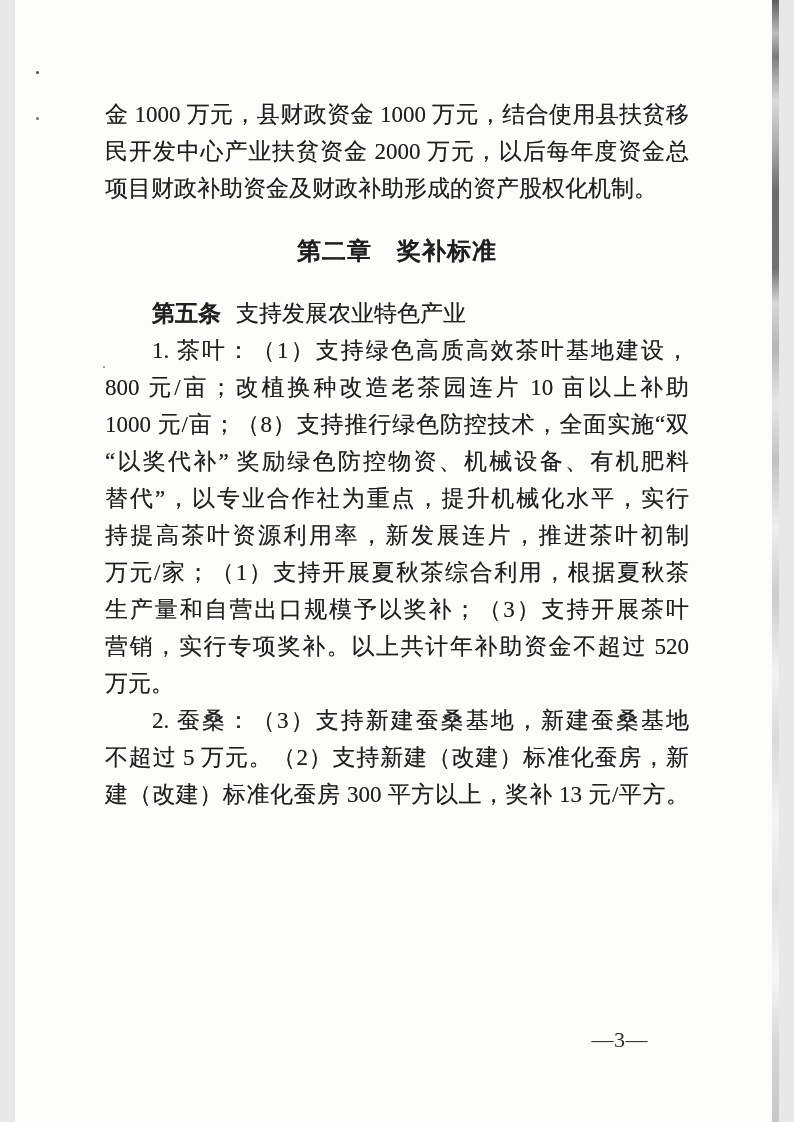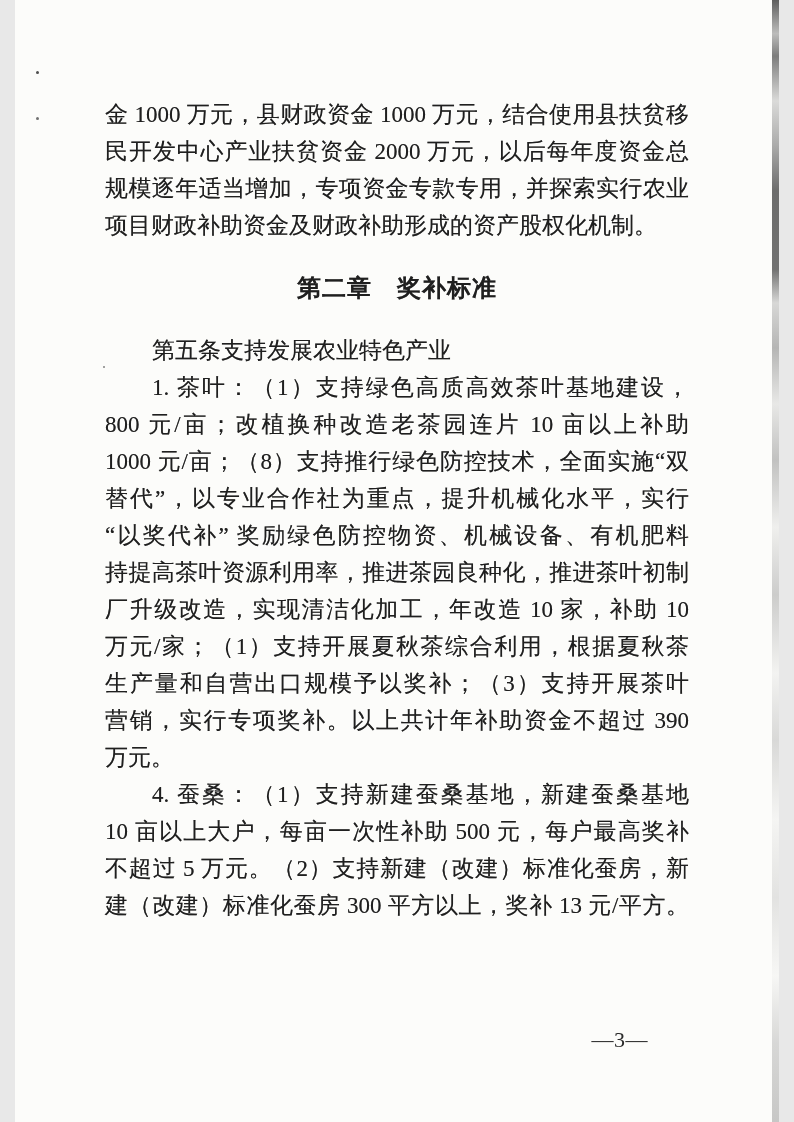--- a/index.html
+++ b/index.html
@@ -26,21 +26,21 @@
   .chapter {
     font-size: 24px;
     font-weight: bold;
     text-align: center;
     text-align-last: center;
     margin: 26px 0 25px 0;
     line-height: 37px;
     letter-spacing: 1px;
   }
   .article-line { text-align: left; text-align-last: left; }
-  .article-num { font-weight: normal; }
+  .article-num { font-weight: bold; margin-right: 15px; }
   .page-number {
     position: absolute;
     right: 131px; bottom: 69px;
     font-size: 22px;
     letter-spacing: 0.5px;
     color: #2a2a2a;
   }
   .edge-streak {
     position: absolute; top: 0; right: 0;
     width: 7px; height: 100%;
@@ -81,44 +81,41 @@
   <div class="speck sp2"></div>
   <div class="speck sp3"></div>
   <div class="speck sp4"></div>
   <div class="edge-streak"></div>
 
   <div class="content">
 
     <div>
       <div class="line">金 1000 万元，县财政资金 1000 万元，结合使用县扶贫移</div>
       <div class="line">民开发中心产业扶贫资金 2000 万元，以后每年度资金总</div>
-      <div class="line">规模逐年适当增加，专项资金专款专用，并探索实行农业</div>
       <div class="line natural">项目财政补助资金及财政补助形成的资产股权化机制。</div>
     </div>
 
     <h2 class="chapter">第二章　奖补标准</h2>
 
     <div class="line article-line indent">
       <span class="article-num">第五条</span><span>支持发展农业特色产业</span>
     </div>
 
     <div>
       <div class="line indent">1. 茶叶：（1）支持绿色高质高效茶叶基地建设，</div>
       <div class="line">800 元/亩；改植换种改造老茶园连片 10 亩以上补助</div>
       <div class="line">1000 元/亩；（8）支持推行绿色防控技术，全面实施“双</div>
+      <div class="line">“以奖代补” 奖励绿色防控物资、机械设备、有机肥料</div>
       <div class="line">替代”，以专业合作社为重点，提升机械化水平，实行</div>
-      <div class="line">“以奖代补” 奖励绿色防控物资、机械设备、有机肥料</div>
-      <div class="line">持提高茶叶资源利用率，推进茶园良种化，推进茶叶初制</div>
-      <div class="line">厂升级改造，实现清洁化加工，年改造 10 家，补助 10</div>
+      <div class="line">持提高茶叶资源利用率，新发展连片，推进茶叶初制</div>
       <div class="line">万元/家；（1）支持开展夏秋茶综合利用，根据夏秋茶</div>
       <div class="line">生产量和自营出口规模予以奖补；（3）支持开展茶叶</div>
-      <div class="line">营销，实行专项奖补。以上共计年补助资金不超过 390</div>
+      <div class="line">营销，实行专项奖补。以上共计年补助资金不超过 520</div>
       <div class="line natural">万元。</div>
-      <div class="line indent">4. 蚕桑：（1）支持新建蚕桑基地，新建蚕桑基地</div>
-      <div class="line">10 亩以上大户，每亩一次性补助 500 元，每户最高奖补</div>
+      <div class="line indent">2. 蚕桑：（3）支持新建蚕桑基地，新建蚕桑基地</div>
       <div class="line">不超过 5 万元。（2）支持新建（改建）标准化蚕房，新</div>
       <div class="line">建（改建）标准化蚕房 300 平方以上，奖补 13 元/平方。</div>
     </div>
 
   </div>
 
   <div class="page-number">—3—</div>
 
 </div>
 

